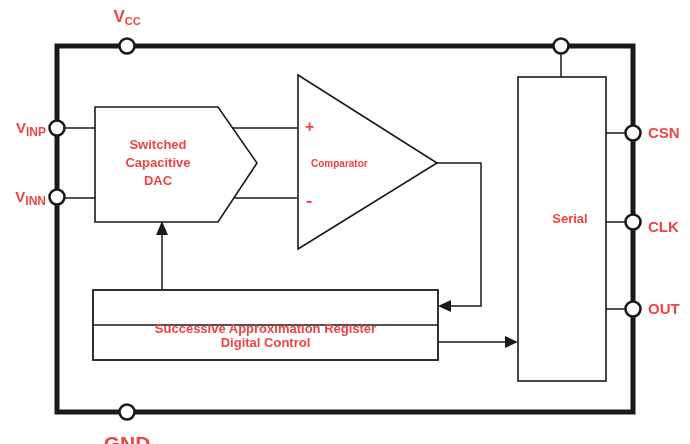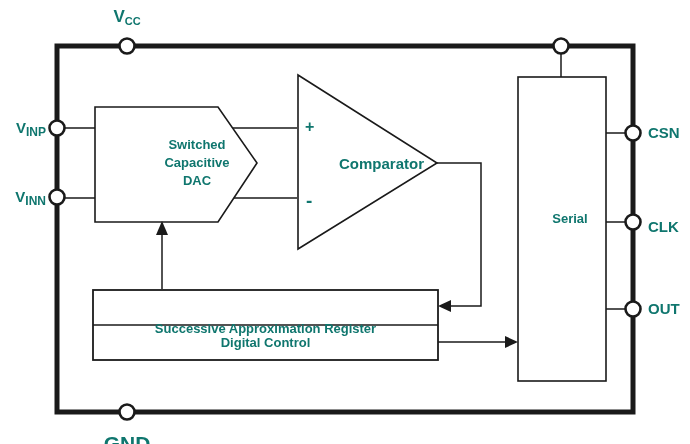--- a/index.html
+++ b/index.html
@@ -17,21 +17,21 @@
     color: #1a1a1a;
   }
   .canvas svg {
     position: absolute;
     left: 0;
     top: 0;
   }
   .lbl {
     position: absolute;
     font-weight: bold;
-    color: #0f766e;
+    color: #ef4444;
     white-space: nowrap;
     user-select: none;
   }
   
   .supply-lbl {
     width: 80px;
     text-align: center;
     font-size: 17px;
     line-height: 20px;
   }
@@ -65,34 +65,34 @@
   }
   .csn { top: 124px; }
   .clk { top: 218px; }
   .out { top: 300px; }
   
   .block-text {
     font-size: 13px;
     line-height: 18px;
     text-align: center;
   }
-  .dac-text { left: 88px; top: 136px; width: 122px; padding-left: 48px; }
+  .dac-text { left: 97px; top: 136px; width: 122px; }
   .serial-text { left: 518px; top: 210px; width: 104px; }
   .row-lbl {
     width: 345px;
     left: 93px;
     height: 35px;
     display: flex;
     align-items: center;
     justify-content: center;
     font-size: 13px;
   }
   .sar-row { top: 290px; margin-top: 21px; }
   .dc-row  { top: 325px; }
-  .comp-lbl { left: 311px; top: 156px; font-size: 15px; line-height: 15px; margin-left: 28px; }
+  .comp-lbl { left: 311px; top: 156px; font-size: 10px; line-height: 15px; }
   .comp-plus  { left: 305px; top: 117px; font-size: 16px; line-height: 20px; }
   .comp-minus { left: 306px; top: 191px; font-size: 19px; line-height: 20px; }
 </style>
 </head>
 <body>
 
 <div class="canvas">
 
   <svg width="690" height="444" viewBox="0 0 690 444">
     <g stroke="#1a1a1a" fill="none">

